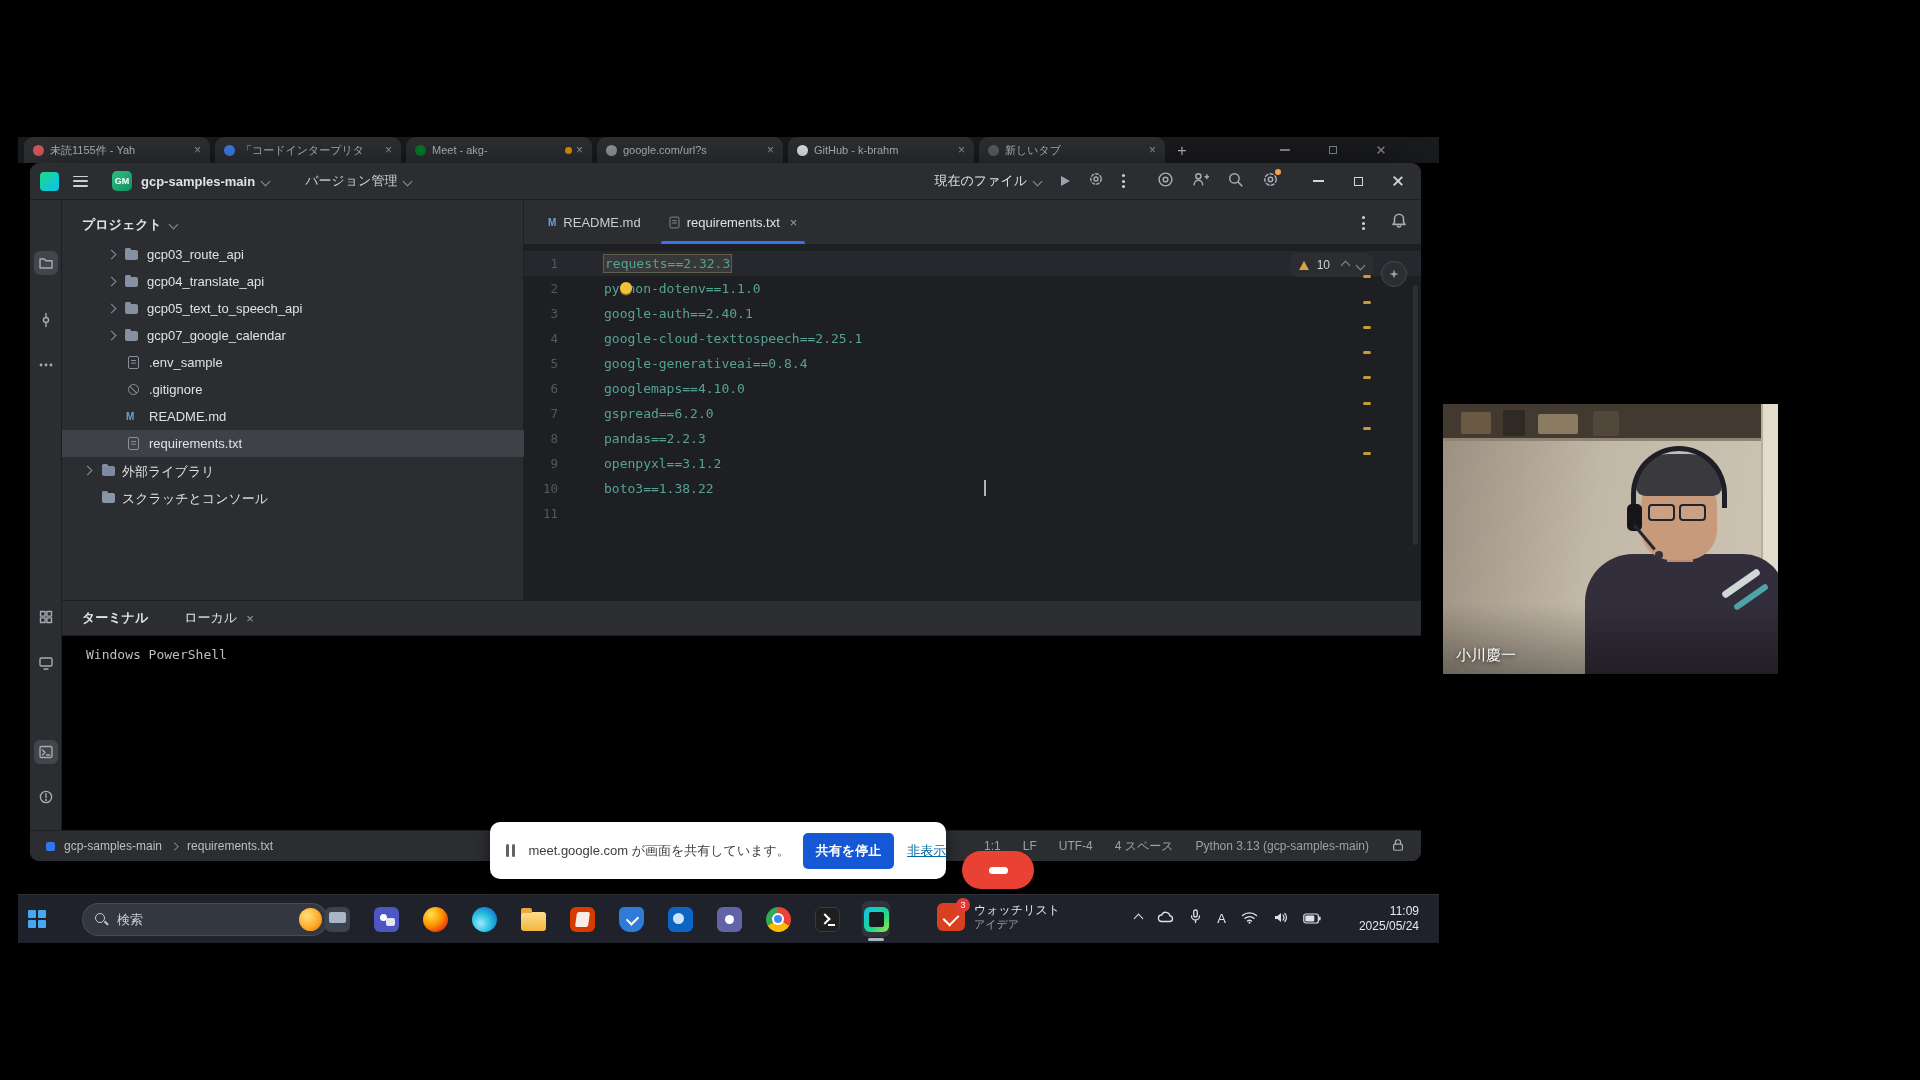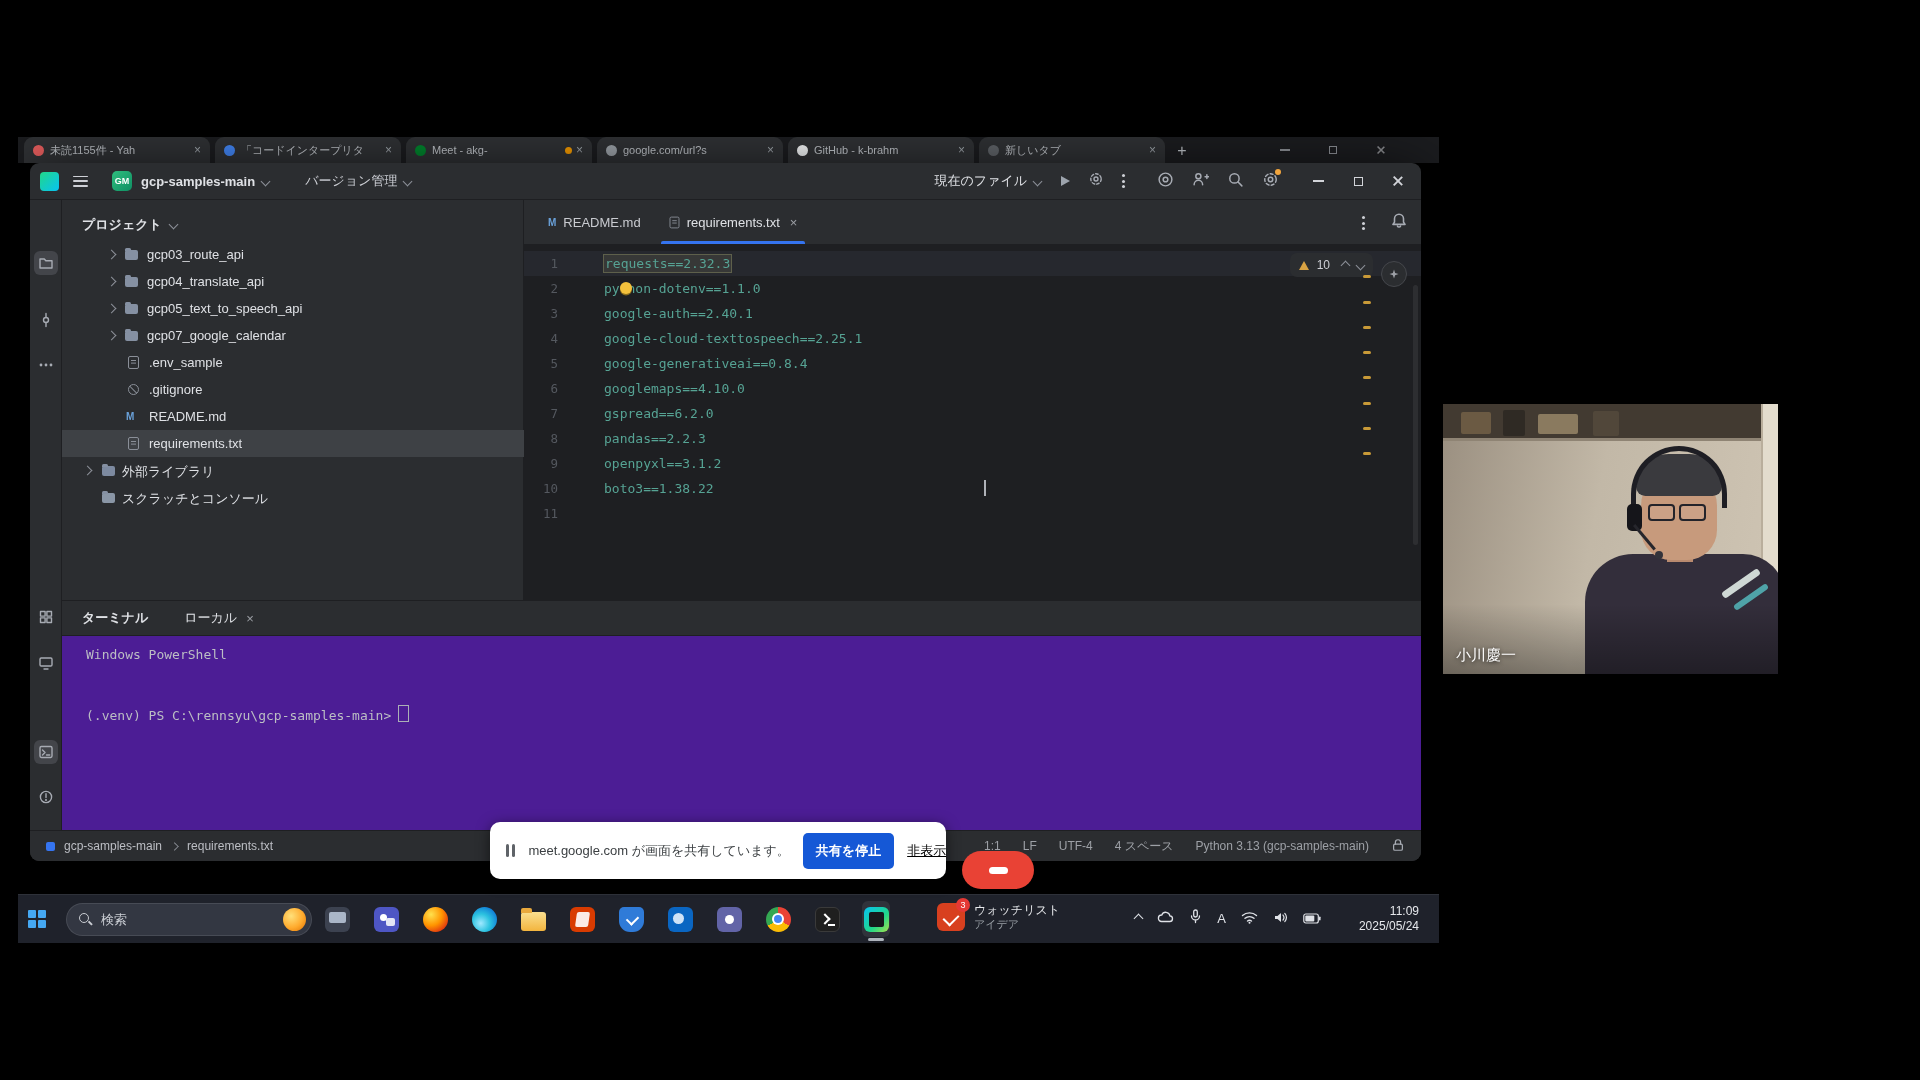--- a/index.html
+++ b/index.html
@@ -67,37 +67,37 @@
   .gut{left:0;top:6px;width:34px;text-align:right;color:#54585f;font-size:12.5px;}
   .gut div{height:25px;line-height:25px;}
   .codecol{left:80px;top:6px;color:#56a394;font-size:13px;}
   .codecol div{height:25px;line-height:25px;white-space:pre;}
   .hl1{background:rgba(210,210,140,.10);outline:1px solid rgba(200,200,130,.35);padding:1px 1px;}
   .bulb{width:12px;height:12px;border-radius:50%;background:#f3c03c;box-shadow:0 1.5px 0 #8a6d1d;}
   .insp{right:48px;top:8px;height:24px;display:flex;align-items:center;gap:8px;background:#2b2d30;border-radius:7px;padding:0 9px;}
   .warntri{width:0;height:0;border-left:5.5px solid transparent;border-right:5.5px solid transparent;border-bottom:9.5px solid #d9a343;}
   .mark{position:absolute;right:50px;width:8px;height:3.2px;border-radius:2px;background:#c99a38;}
   
-  .term{left:32px;top:437px;width:1359px;height:230px;background:#4c1d95;border-top:1px solid #1e1f22;}
+  .term{left:32px;top:437px;width:1359px;height:230px;background:#000000;border-top:1px solid #1e1f22;}
   .termhead{left:0;top:0;width:100%;height:35px;background:#2b2d30;border-bottom:1px solid #1e1f22;box-sizing:border-box;display:flex;align-items:center;padding-left:20px;gap:36px;}
   .termline{height:20px;line-height:20px;font-size:13px;color:#bcbec4;white-space:pre;}
   .cursorbox{display:inline-block;width:9px;height:15px;border:1px solid #aab0b6;vertical-align:-2px;margin-left:7px;}
   .tlink{color:#55a0d2;text-decoration:underline;}
   
   .statusbar{left:0;top:667px;width:1391px;height:31px;background:#2b2d30;border-top:1px solid #1e1f22;box-sizing:border-box;display:flex;align-items:center;justify-content:space-between;padding:0 16px;font-size:12px;color:#9da0a6;}
   .sb-group{display:flex;align-items:center;gap:22px;}
   .crumbs{display:flex;align-items:center;gap:9px;color:#bcbec4;}
   .bluesq{width:9px;height:9px;border-radius:2px;background:#3574f0;}
   
   .meetbar{left:490px;top:822px;width:456px;height:57px;background:#fff;border-radius:10px;box-shadow:0 3px 14px rgba(0,0,0,.55);display:flex;align-items:center;gap:13px;padding:0 16px;box-sizing:border-box;z-index:60;}
   .pauseic{display:flex;gap:3px;}
   .pauseic i{width:3.2px;height:13px;background:#5f6368;border-radius:1.5px;}
   .meetmsg{font-size:13px;color:#3c4043;white-space:nowrap;}
   .stopbtn{background:#1558d6;color:#fff;font-size:13px;font-weight:bold;border-radius:5px;padding:9px 13px;white-space:nowrap;}
-  .hidelink{color:#000000;font-size:13px;text-decoration:underline;white-space:nowrap;}
+  .hidelink{color:#0369a1;font-size:13px;text-decoration:underline;white-space:nowrap;}
   .redpill{left:962px;top:851px;width:72px;height:38px;border-radius:19px;background:#e94235;z-index:55;display:flex;align-items:center;justify-content:center;}
   .handset{width:19px;height:7px;background:#fff;border-radius:3.5px;}
   
   .taskbar{left:18px;top:894px;width:1421px;height:49px;background:#1f222b;border-top:1px solid rgba(255,255,255,.07);box-sizing:border-box;}
   .winlogo{display:grid;grid-template-columns:8px 8px;grid-template-rows:8px 8px;gap:1.6px;}
   .winlogo i{background:#45a8f2;border-radius:1px;}
   .searchpill{display:flex;align-items:center;background:#333742;border:1px solid rgba(255,255,255,.10);border-radius:17px;height:33px;box-sizing:border-box;padding:0 5px 0 12px;gap:9px;}
   .mag{position:relative;width:13px;height:13px;}
   .mag::before{content:"";position:absolute;left:0;top:0;width:8px;height:8px;border:1.6px solid #c9ccd2;border-radius:50%;}
   .mag::after{content:"";position:absolute;left:8.5px;top:8.5px;width:4.5px;height:1.6px;background:#c9ccd2;transform:rotate(45deg);}
@@ -440,21 +440,20 @@
         <span style="font-size:13px;font-weight:bold;color:#dfe1e5;">ターミナル</span>
         <span class="fx" style="gap:9px;">
           <span style="font-size:13px;color:#dfe1e5;">ローカル</span>
           <span style="font-size:13px;color:#9da0a6;">×</span>
         </span>
       </div>
       <div class="a mono" style="left:24px;top:44px;">
         <div class="termline">Windows PowerShell</div>
         <div class="termline"></div>
         <div class="termline"></div>
-        <div class="termline"><span>(.venv) PS C:\rennsyu\gcp-samples-main&gt;</span><span class="cursorbox"></span></div>
       </div>
     </div>
 
     <div class="a statusbar">
       <div class="crumbs">
         <span class="bluesq"></span>
         <span>gcp-samples-main</span>
         <span class="chev r" style="transform:rotate(-45deg) scale(.85);"></span>
         <span>requirements.txt</span>
       </div>
@@ -489,21 +488,21 @@
 
   <div class="a taskbar">
     <div class="a" style="left:10px;top:15px;">
       <span class="winlogo">
           <i></i>
           <i></i>
           <i></i>
           <i></i>
         </span>
     </div>
-    <div class="a searchpill" style="left:48px;top:8px;width:246px;">
+    <div class="a searchpill" style="left:64px;top:8px;width:246px;">
       <span class="mag"></span>
       <span style="font-size:13px;color:#cfd2d8;">検索</span>
       <span class="weatherdot"></span>
     </div>
     <div class="a tapps" style="left:305px;top:6px;">
       <div class="tapp">
           <span class="tico" style="background:#3c4250;">
             <span style="position:absolute;left:4px;top:5px;width:17px;height:11px;background:#aab6c8;border-radius:2px;"></span>
           </span>
         </div>

